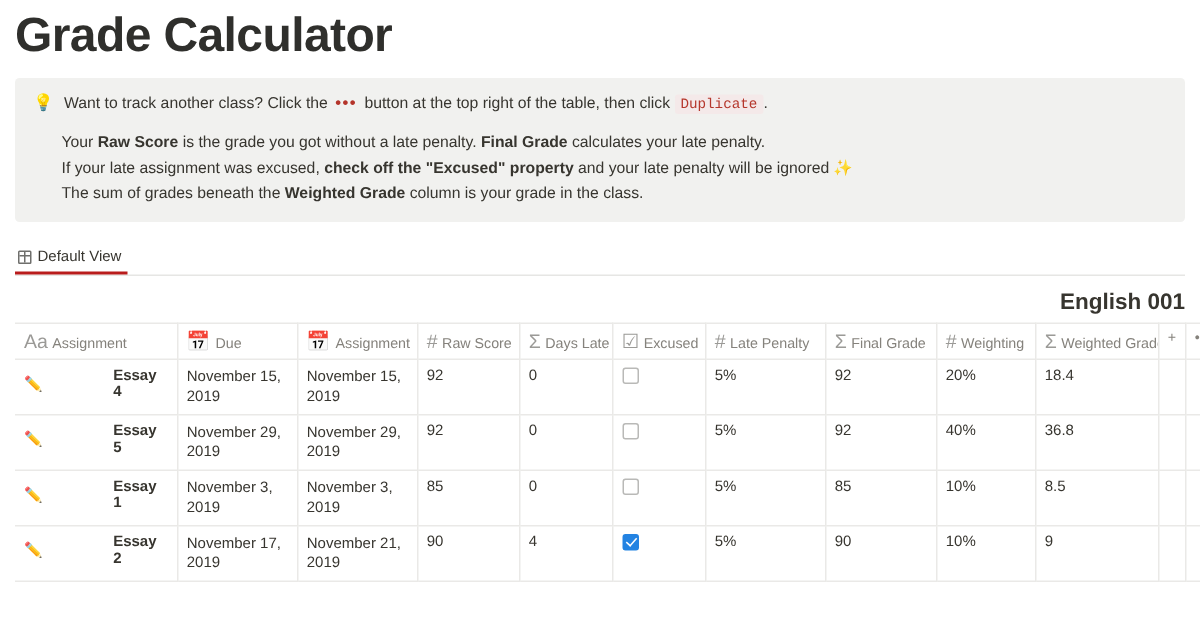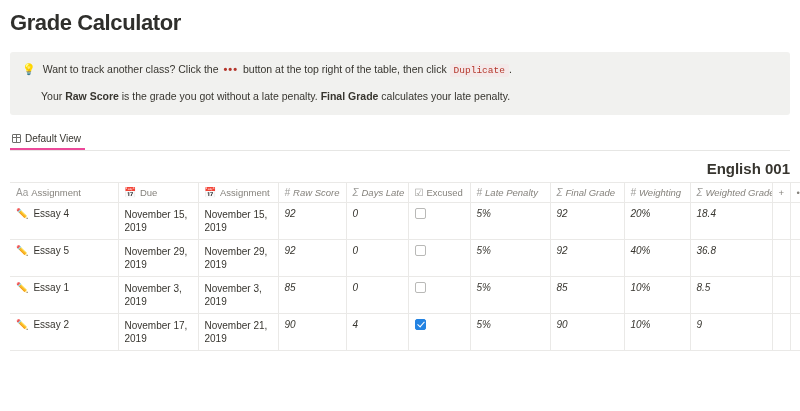--- a/index.html
+++ b/index.html
@@ -10,21 +10,21 @@
     font-family: "Liberation Sans", sans-serif;
     color: #37352f;
     overflow: hidden;
   }
   .page {
     width: 800px; height: 411px;
     padding: 6px 10px 0 10px;
     position: relative;
   }
   .page-title {
-    font-size: 22px;
+    font-size: 32px;
     font-weight: bold;
     letter-spacing: -0.4px;
     margin: 2px 0 0 0;
     line-height: 30px;
     color: #2f2f2c;
   }
   .subtitle {
     font-size: 10.5px;
     color: #4b4a46;
     margin: 6px 0 0 0;
@@ -62,21 +62,21 @@
     margin-top: 14px;
     border-bottom: 1px solid #e6e6e4;
     display: flex;
     align-items: flex-end;
     height: 22px;
   }
   .viewtab {
     font-size: 10px;
     color: #37352f;
     padding: 0 4px 4px 2px;
-    border-bottom: 2px solid #ec4899;
+    border-bottom: 2px solid #b91c1c;
     display: flex;
     align-items: center;
     gap: 4px;
     font-weight: normal;
     justify-content: flex-end;
   }
   .grid-ico {
     display: inline-block;
     width: 9px; height: 9px;
     border: 1px solid #6f6f6c;
@@ -114,38 +114,38 @@
   }
   table.db thead th {
     border-top: 1px solid #eae9e7;
     color: #85827c;
     font-size: 9.5px;
     padding: 4px 6px;
     height: 20px;
     white-space: nowrap;
     overflow: hidden;
   }
-  .colicon { color: #9b9a97; margin-right: 3px; font-size: 10px; }
-  .num { text-align: right; font-style: italic; }
+  .colicon { color: #9b9a97; margin-right: 3px; font-size: 13px; }
+  .num { text-align: right; }
   .c-assign { width: 108px; }
   .c-due { width: 80px; }
   .c-sub { width: 80px; }
   .c-raw { width: 68px; }
   .c-days { width: 62px; }
   .c-exc { width: 62px; }
   .c-late { width: 80px; }
   .c-final { width: 74px; }
   .c-weight { width: 66px; }
   .c-wg { width: 82px; }
   .c-plus { width: 18px; }
   .c-dots { width: 24px; }
   td.c-assign { border-right: 1px solid #eae9e7; }
   .assign-cell { display: flex; align-items: center; gap: 5px; }
   .assign-cell .pencil { font-size: 10px; }
-  .assign-name { font-weight: normal; border-bottom: 0; color: #37352f; }
+  .assign-name { font-weight: bold; border-bottom: 0; color: #37352f; margin-left: 42px; }
   .date { color: #37352f; line-height: 13px; }
   .check {
     width: 11px; height: 11px;
     border: 1px solid #b9b9b7;
     border-radius: 2px;
     display: inline-block;
     background: #fff;
   }
   .check.on {
     background: #2383e2;
@@ -172,20 +172,26 @@
 
   <div class="callout">
     <div class="line1">
       <span class="emoji">💡</span><span>Want to track another class? Click the</span>
       <span class="dots">•••</span>
       <span>button at the top right of the table, then click</span>
       <span class="code">Duplicate</span><span>.</span>
     </div>
     <div class="indented">
       <span>Your </span><b>Raw Score</b><span> is the grade you got without a late penalty. </span><b>Final Grade</b><span> calculates your late penalty.</span>
+    </div>
+    <div class="indented">
+      <span>If your late assignment was excused, </span><b>check off the "Excused" property</b><span> and your late penalty will be ignored ✨</span>
+    </div>
+    <div class="indented">
+      <span>The sum of grades beneath the </span><b>Weighted Grade</b><span> column is your grade in the class.</span>
     </div>
   </div>
 
   <div class="viewbar">
     <div class="viewtab">
       <span class="grid-ico"></span>
       <span>Default View</span>
     </div>
   </div>
 

